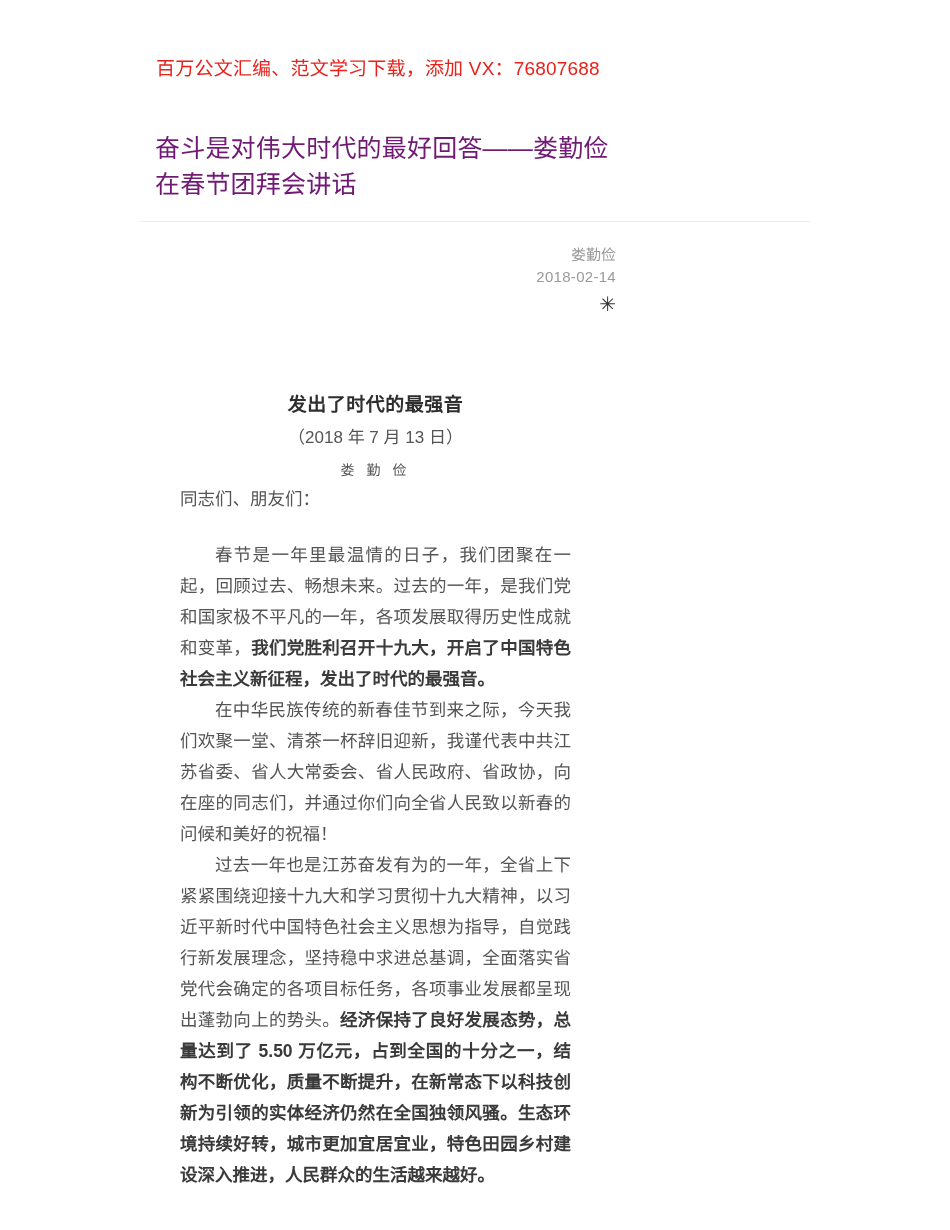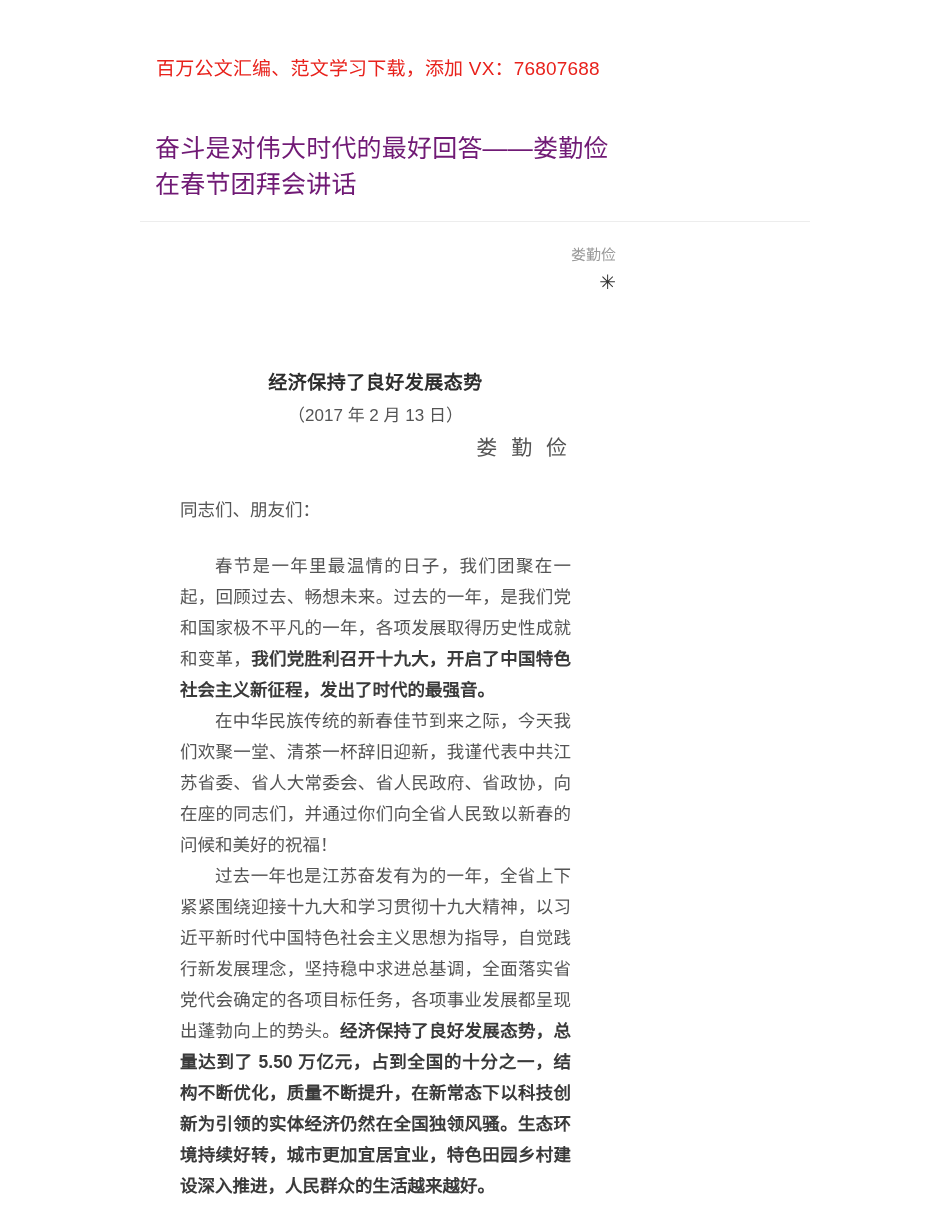--- a/index.html
+++ b/index.html
@@ -87,30 +87,29 @@
     letter-spacing: 0.5px;
   }
   .speech-date {
     text-align: center;
     font-size: 17px;
     line-height: 28px;
     color: #545454;
     margin: 5px 0 0 0;
   }
   .speech-author {
-    text-align: right;
-    font-size: 21px;
+    text-align: center;
+    font-size: 14px;
     line-height: 28px;
     color: #545454;
     margin: 4px 0 0 0;
     letter-spacing: 4px;
   }
 
   .speech-body {
-    margin-top: 33px;
     font-size: 17.5px;
     line-height: 31px;
     color: #545454;
     text-align: justify;
     text-justify: inter-ideograph;
   }
   .speech-body p {
     margin: 0;
   }
   .p-indent {
@@ -130,27 +129,28 @@
 
 <div class="page">
 
   <div class="promo-banner">百万公文汇编、范文学习下载，添加 VX：76807688</div>
 
   <div class="article-header">
     <h1 class="article-title">奋斗是对伟大时代的最好回答——娄勤俭在春节团拜会讲话</h1>
     <hr class="title-divider">
     <div class="byline">
       <span class="byline-author">娄勤俭</span>
+      <span class="byline-date">2018-02-14</span>
       <span class="byline-mark">✳</span>
     </div>
   </div>
 
   <div class="speech">
-    <div class="speech-title">经济保持了良好发展态势</div>
-    <div class="speech-date">（2017 年 2 月 13 日）</div>
+    <div class="speech-title">发出了时代的最强音</div>
+    <div class="speech-date">（2018 年 7 月 13 日）</div>
     <div class="speech-author">娄 勤 俭</div>
 
     <div class="speech-body" id="speech-body">
         <p><span>同志们、朋友们：</span></p>
         <p class="p-indent p-gap"><span>春节是一年里最温情的日子，我们团聚在一起，回顾过去、畅想未来。过去的一年，是我们党和国家极不平凡的一年，各项发展取得历史性成就和变革，</span><strong>我们党胜利召开十九大，开启了中国特色社会主义新征程，发出了时代的最强音。</strong></p>
         <p class="p-indent"><span>在中华民族传统的新春佳节到来之际，今天我们欢聚一堂、清茶一杯辞旧迎新，我谨代表中共江苏省委、省人大常委会、省人民政府、省政协，向在座的同志们，并通过你们向全省人民致以新春的问候和美好的祝福！</span></p>
         <p class="p-indent"><span>过去一年也是江苏奋发有为的一年，全省上下紧紧围绕迎接十九大和学习贯彻十九大精神，以习近平新时代中国特色社会主义思想为指导，自觉践行新发展理念，坚持稳中求进总基调，全面落实省党代会确定的各项目标任务，各项事业发展都呈现出蓬勃向上的势头。</span><strong>经济保持了良好发展态势，总量达到了 5.50 万亿元，占到全国的十分之一，结构不断优化，质量不断提升，在新常态下以科技创新为引领的实体经济仍然在全国独领风骚。生态环境持续好转，城市更加宜居宜业，特色田园乡村建设深入推进，人民群众的生活越来越好。</strong></p>
       </div>
   </div>
 

